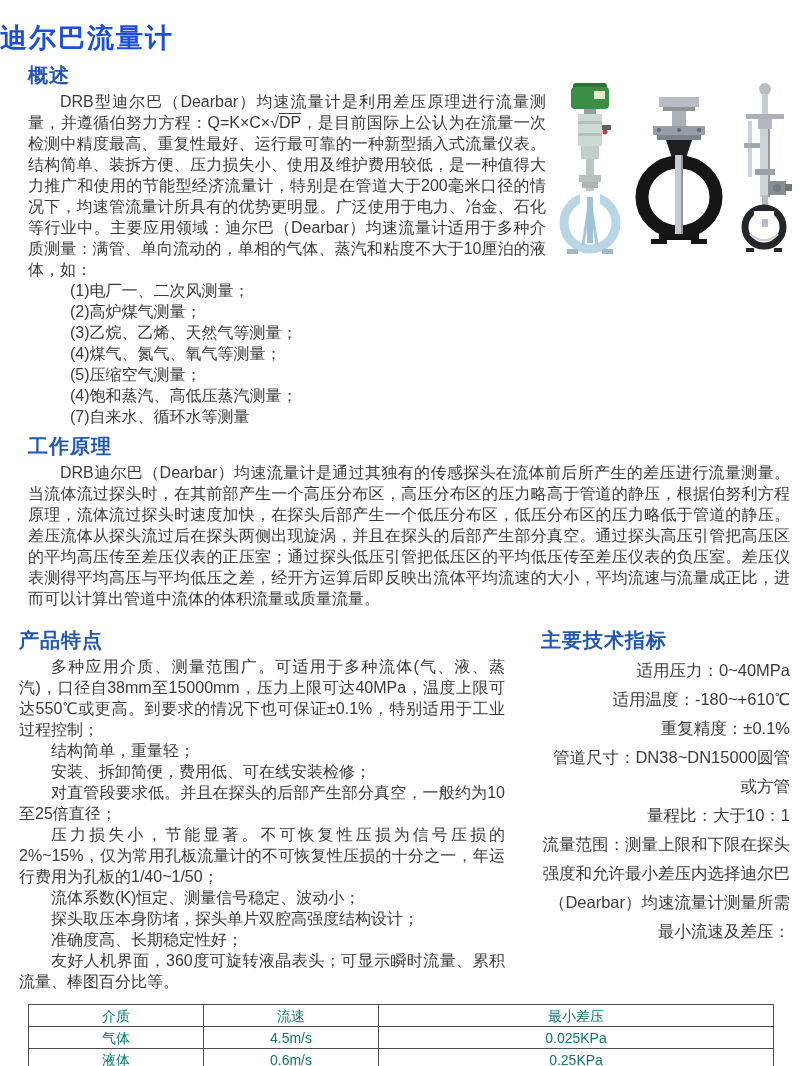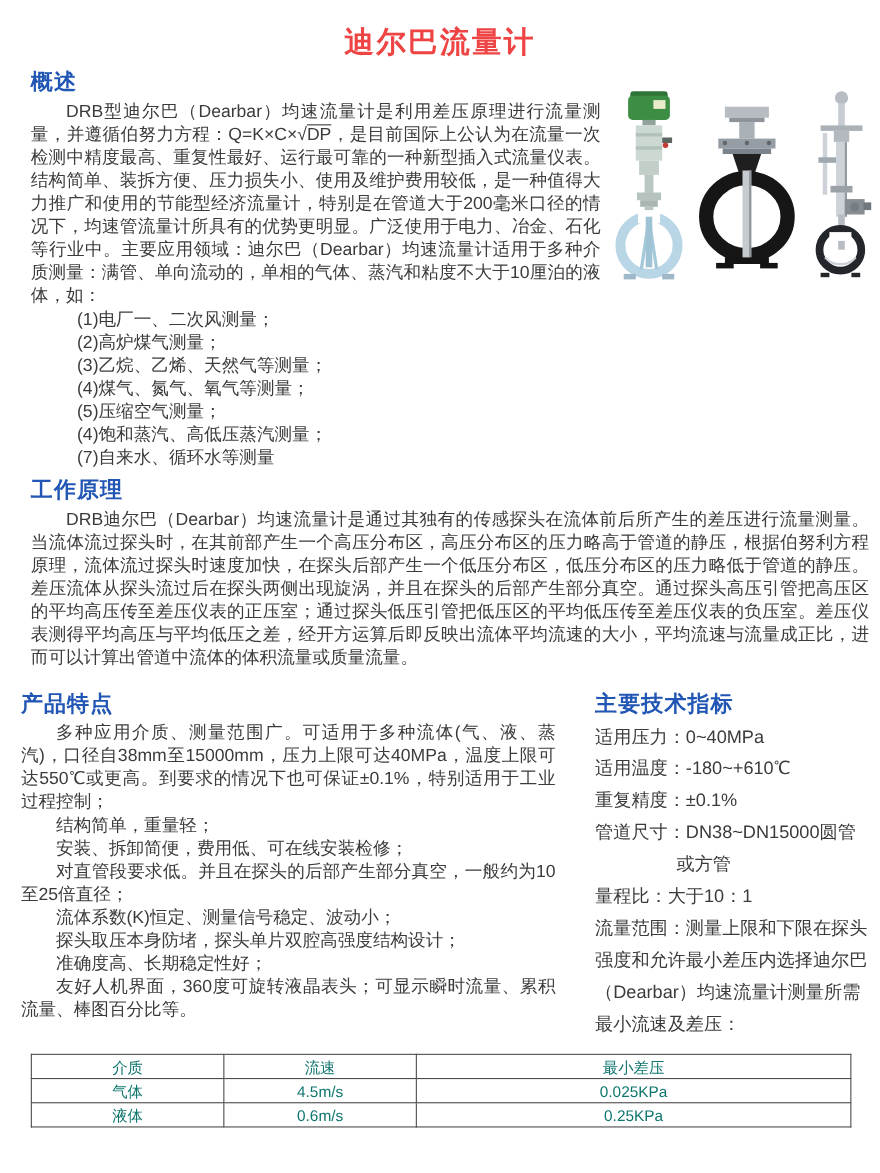--- a/index.html
+++ b/index.html
@@ -8,22 +8,21 @@
     width: 800px;
     height: 1066px;
     margin: 0 auto;
     background: #ffffff;
     font-family: "Liberation Sans", sans-serif;
     color: #3b3b3b;
     overflow: hidden;
     position: relative;
   }
   .page-title {
-    text-align: center;
-    color: #ef4444;
+    color: #1d4ed8;
     font-size: 27px;
     font-weight: bold;
     padding-top: 20px;
     letter-spacing: 2px;
   }
   .content { padding: 0 10px 0 28px; }
   h2.sec-heading {
     color: #2156b4;
     font-size: 20px;
     font-weight: bold;
@@ -51,21 +50,21 @@
   .apps { padding-left: 42px; }
   .apps .app-item { line-height: 21px; white-space: nowrap; }
 
   .clear { clear: both; }
 
   .cols { display: flex; margin-top: 12px; padding-left: 19px; }
   .col-left { width: 486px; }
   .col-right { flex: 1; padding-left: 36px; }
   .col-left p.feature { text-indent: 2em; text-align: justify; line-height: 21px; }
 
-  .spec-line { font-size: 16.5px; line-height: 29px; color: #3b3b3b; }
+  .spec-line { font-size: 16.5px; line-height: 29px; color: #3b3b3b; text-align: right; }
   .spec-line.cont { padding-left: 74px; }
 
   table.spec-table {
     border-collapse: collapse;
     table-layout: fixed;
     width: 745px;
     margin: 12px 0 0 28px;
     background: #fff;
   }
   .spec-table th, .spec-table td {
@@ -177,20 +176,21 @@
     <p class="para">DRB迪尔巴（Dearbar）均速流量计是通过其独有的传感探头在流体前后所产生的差压进行流量测量。当流体流过探头时，在其前部产生一个高压分布区，高压分布区的压力略高于管道的静压，根据伯努利方程原理，流体流过探头时速度加快，在探头后部产生一个低压分布区，低压分布区的压力略低于管道的静压。差压流体从探头流过后在探头两侧出现旋涡，并且在探头的后部产生部分真空。通过探头高压引管把高压区的平均高压传至差压仪表的正压室；通过探头低压引管把低压区的平均低压传至差压仪表的负压室。差压仪表测得平均高压与平均低压之差，经开方运算后即反映出流体平均流速的大小，平均流速与流量成正比，进而可以计算出管道中流体的体积流量或质量流量。</p>
   </div>
 
   <div class="content body-text cols">
     <div class="col-left">
       <h2 class="sec-heading">产品特点</h2>
       <p class="feature">多种应用介质、测量范围广。可适用于多种流体(气、液、蒸汽)，口径自38mm至15000mm，压力上限可达40MPa，温度上限可达550℃或更高。到要求的情况下也可保证±0.1%，特别适用于工业过程控制；</p>
       <p class="feature">结构简单，重量轻；</p>
       <p class="feature">安装、拆卸简便，费用低、可在线安装检修；</p>
       <p class="feature">对直管段要求低。并且在探头的后部产生部分真空，一般约为10至25倍直径；</p>
+      <p class="feature">压力损失小，节能显著。不可恢复性压损为信号压损的2%~15%，仅为常用孔板流量计的不可恢复性压损的十分之一，年运行费用为孔板的1/40~1/50；</p>
       <p class="feature">流体系数(K)恒定、测量信号稳定、波动小；</p>
       <p class="feature">探头取压本身防堵，探头单片双腔高强度结构设计；</p>
       <p class="feature">准确度高、长期稳定性好；</p>
       <p class="feature">友好人机界面，360度可旋转液晶表头；可显示瞬时流量、累积流量、棒图百分比等。</p>
     </div>
     <div class="col-right">
       <h2 class="sec-heading">主要技术指标</h2>
       <div class="spec-line"><span>适用压力：</span><span>0~40MPa</span></div>
       <div class="spec-line"><span>适用温度：</span><span>-180~+610℃</span></div>
       <div class="spec-line"><span>重复精度：</span><span>±0.1%</span></div>

